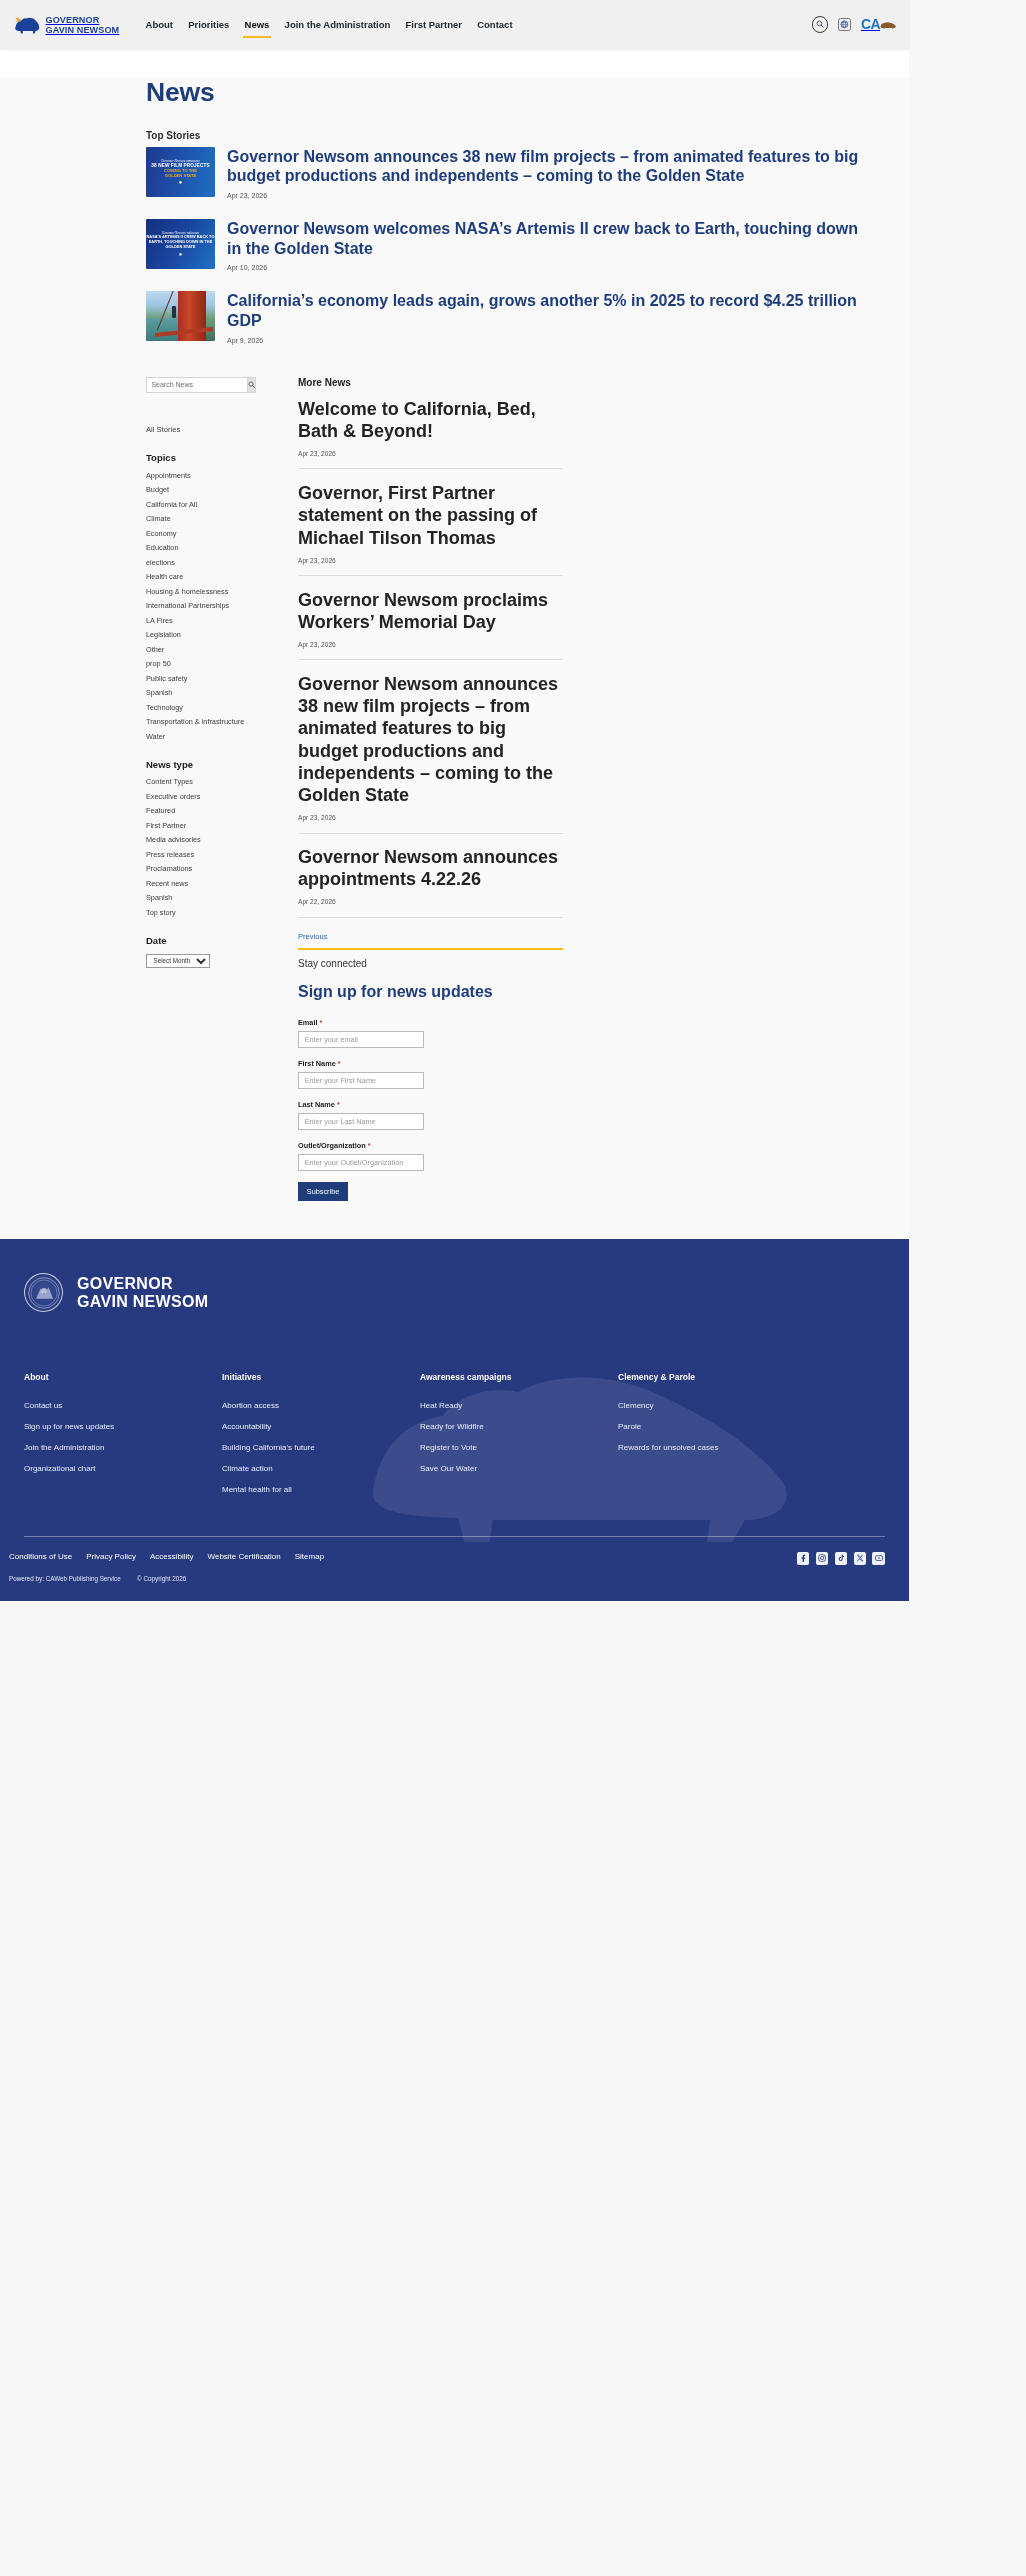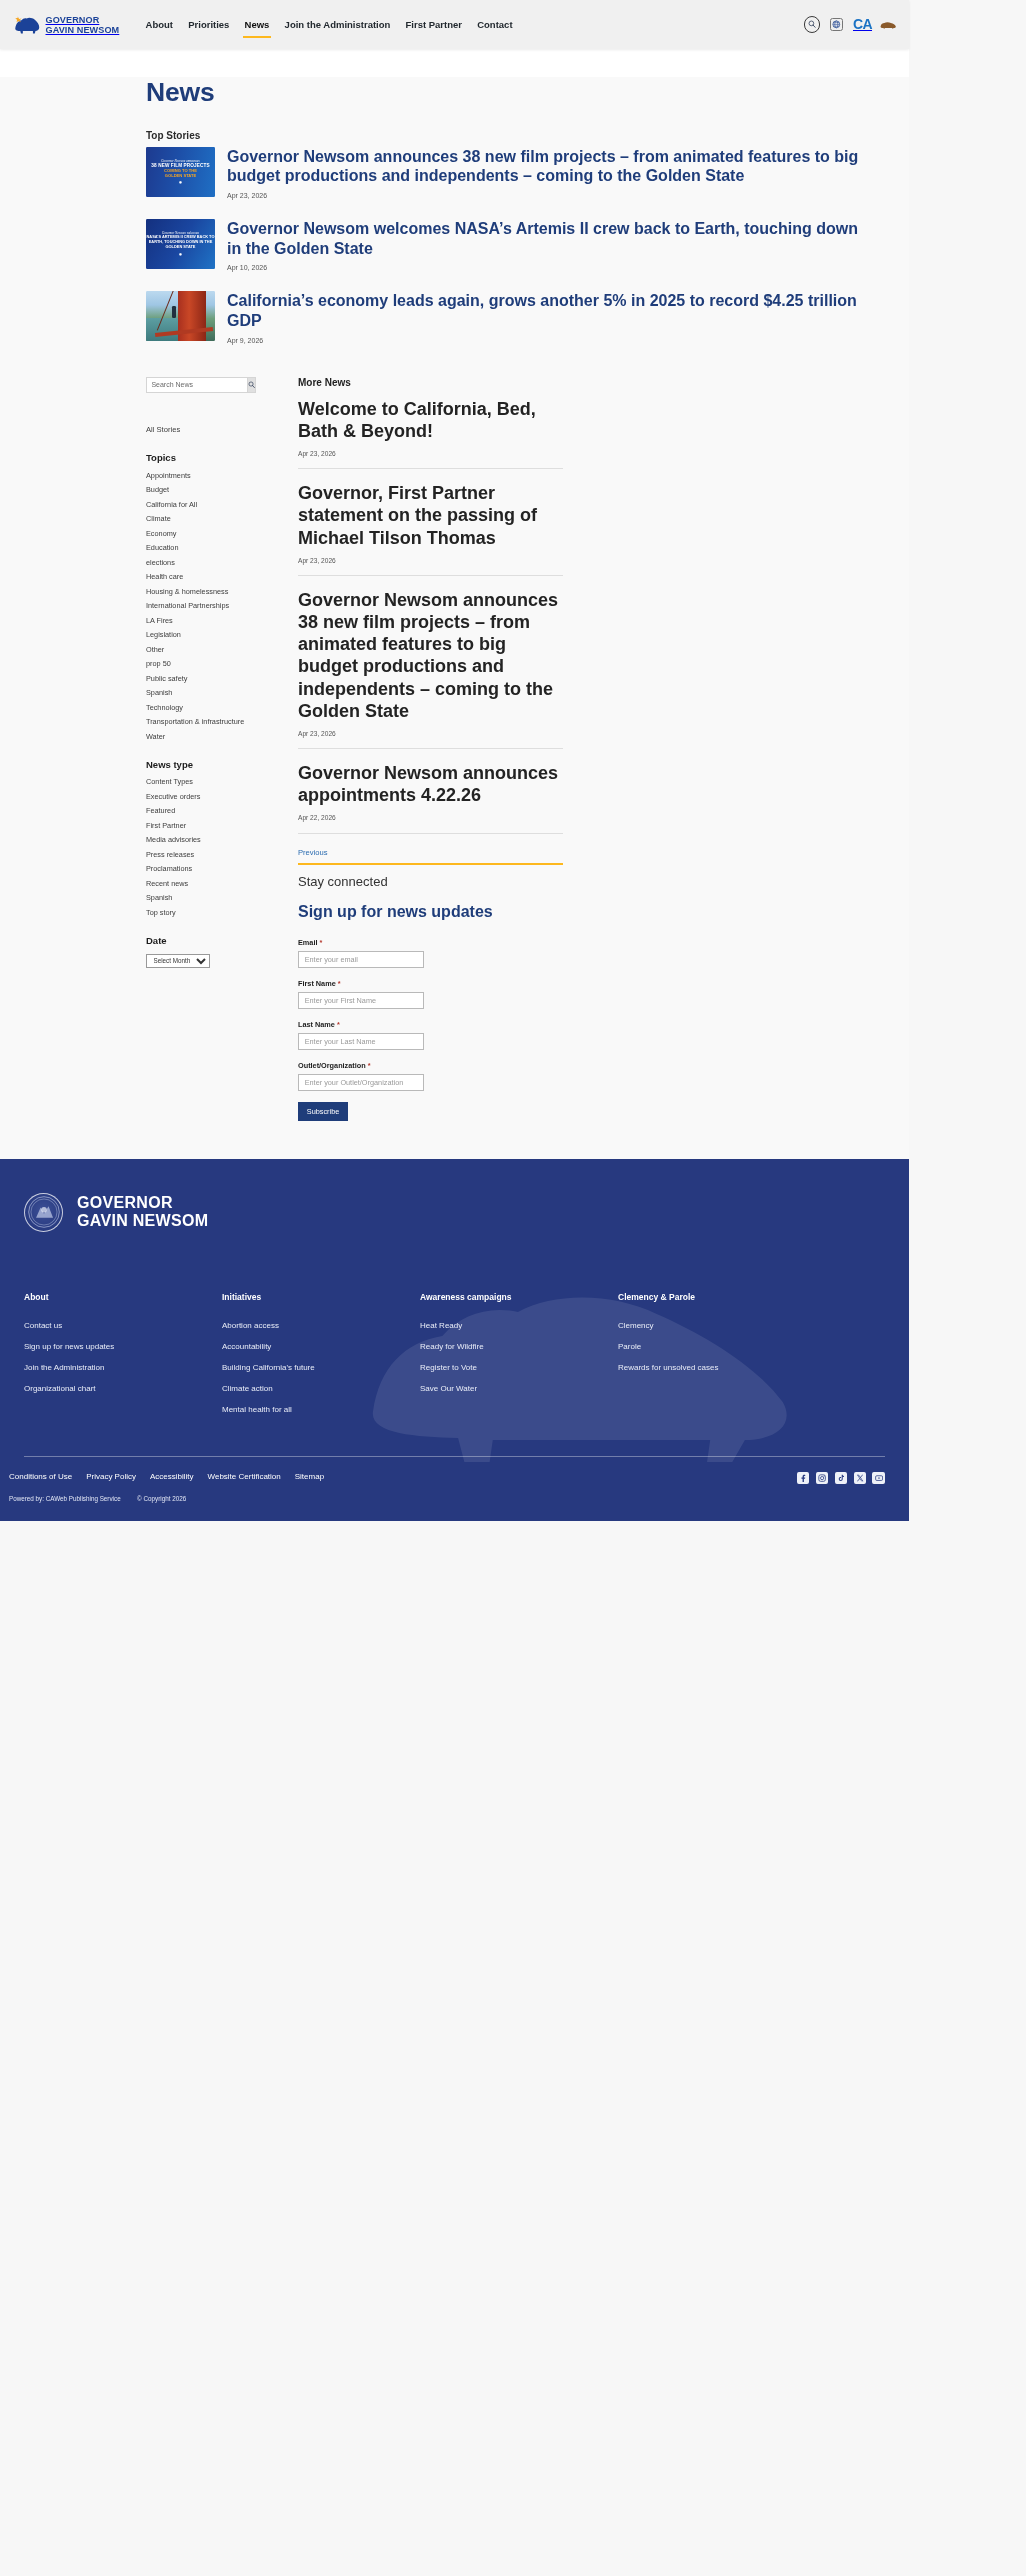--- a/index.html
+++ b/index.html
@@ -37,21 +37,21 @@
   .mainnav a.active:after {
     content: ""; position: absolute; left: 0; right: 0; bottom: -5.7px;
     height: 2.5px; background: #fdb81e;
   }
   .header-tools { margin-left: auto; display: flex; align-items: center; gap: 10px; margin-right: 12.6px; }
   .circle-btn {
     width: 16.4px; height: 16.4px; border-radius: 50%; border: 0.8px solid #3a3a3a;
     display: flex; align-items: center; justify-content: center; background: transparent;
   }
   .globe-btn { width: 12.6px; height: 12.6px; display: flex; align-items: center; justify-content: center; }
-  .ca-logo { display: flex; align-items: center; gap: 8px; height: 16.4px; }
+  .ca-logo { display: flex; align-items: center; gap: 0; height: 16.4px; }
   .ca-logo .ca-text {
     font-size: 14px; font-weight: bold; color: #1a72c4; letter-spacing: -0.6px;
     font-family: "Liberation Sans", sans-serif; line-height: 14px;
   }
 
   
   .content { padding: 0 0 38px 0; background: #f9f9f9; }
   .container { width: 713px; margin-left: 146px; }
 
   h1.page-title {
@@ -160,21 +160,21 @@
   .mn-item:last-of-type { }
   .mn-title { font-size: 18px; line-height: 1.24; font-weight: bold; color: #232323; }
   .mn-date { font-size: 6.6px; color: #565656; margin-top: 7.6px; }
   .pager { margin-top: 2.5px; }
   .pager a {
     font-size: 7.6px; color: #2b6cb0; text-decoration: none; display: inline-block;
     padding-bottom: 6.3px;
   }
   .pager-rule { height: 1.9px; background: #fdb81e; width: 100%; }
 
-  .stay { font-size: 13px; color: #333; margin-top: 8.8px; }
+  .stay { font-size: 10px; color: #333; margin-top: 8.8px; }
   h2.signup-title {
     font-size: 16px; font-weight: bold; color: #1f3d7a; margin: 14px 0 16.4px 0;
   }
   .field { margin-bottom: 10.7px; }
   .field label { display: block; font-size: 7.3px; font-weight: bold; color: #1d1d1d; margin-bottom: 4.4px; }
   .field label .req { color: #b3342a; font-weight: bold; }
   .field input {
     width: 126px; height: 17px; border: 0.6px solid #b9b9b9; background: #fff;
     font-size: 7.3px; padding: 0 5.7px; color: #333; outline: none;
     font-family: "Liberation Sans", sans-serif;
@@ -383,20 +383,24 @@
 
         <section class="maincol">
           <div class="more-label">More News</div>
 
           <article class="mn-item">
             <div class="mn-title">Welcome to California, Bed, Bath &amp; Beyond!</div>
             <div class="mn-date">Apr 23, 2026</div>
           </article>
           <article class="mn-item">
             <div class="mn-title">Governor, First Partner statement on the passing of Michael Tilson Thomas</div>
+            <div class="mn-date">Apr 23, 2026</div>
+          </article>
+          <article class="mn-item">
+            <div class="mn-title">Governor Newsom proclaims Workers’ Memorial Day</div>
             <div class="mn-date">Apr 23, 2026</div>
           </article>
           <article class="mn-item">
             <div class="mn-title">Governor Newsom announces 38 new film projects – from animated features to big budget productions and independents – coming to the Golden State</div>
             <div class="mn-date">Apr 23, 2026</div>
           </article>
           <article class="mn-item">
             <div class="mn-title">Governor Newsom announces appointments 4.22.26</div>
             <div class="mn-date">Apr 22, 2026</div>
           </article>

